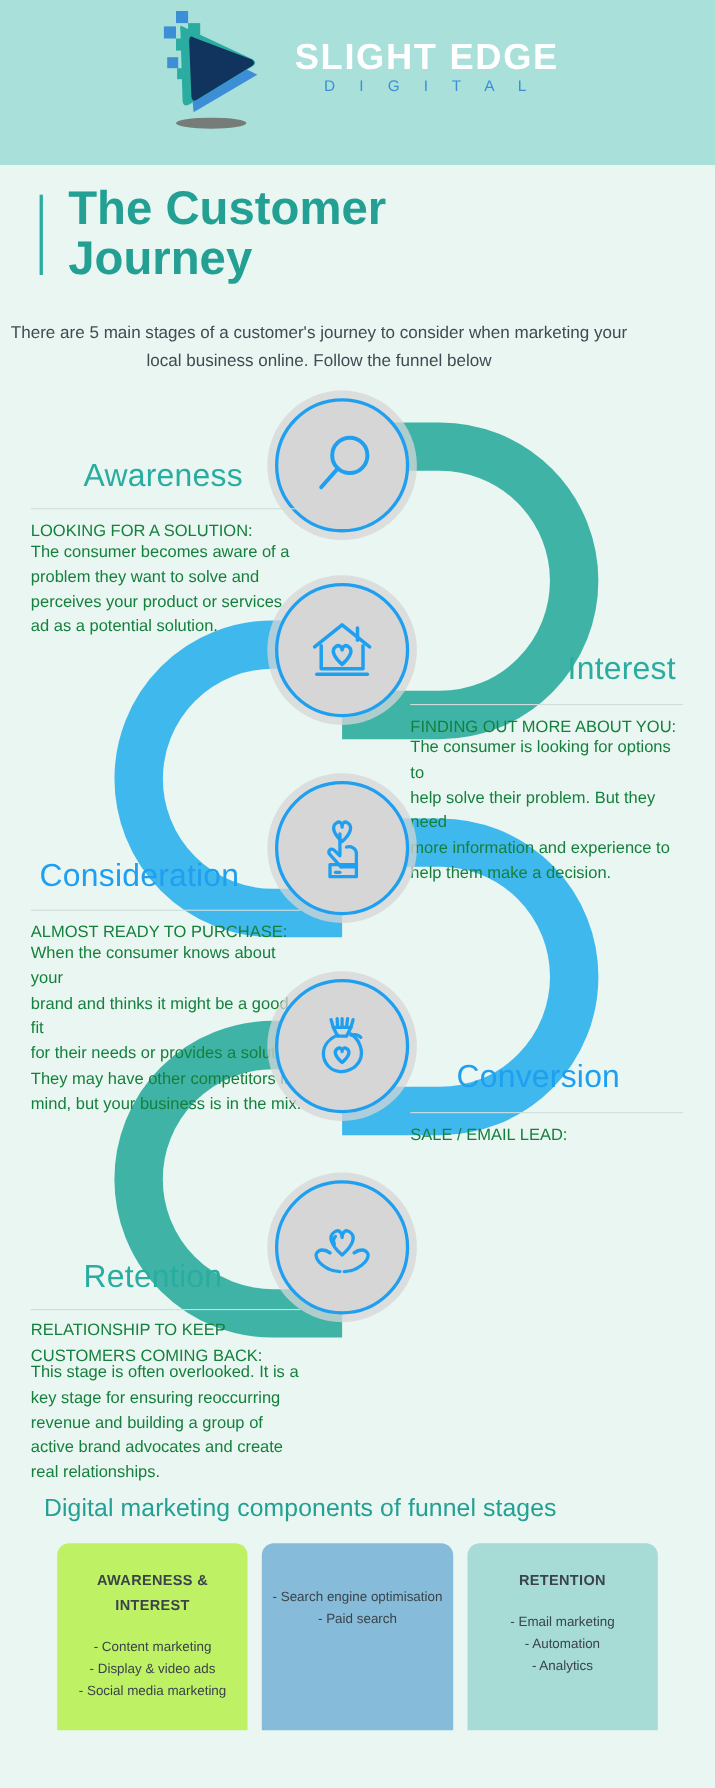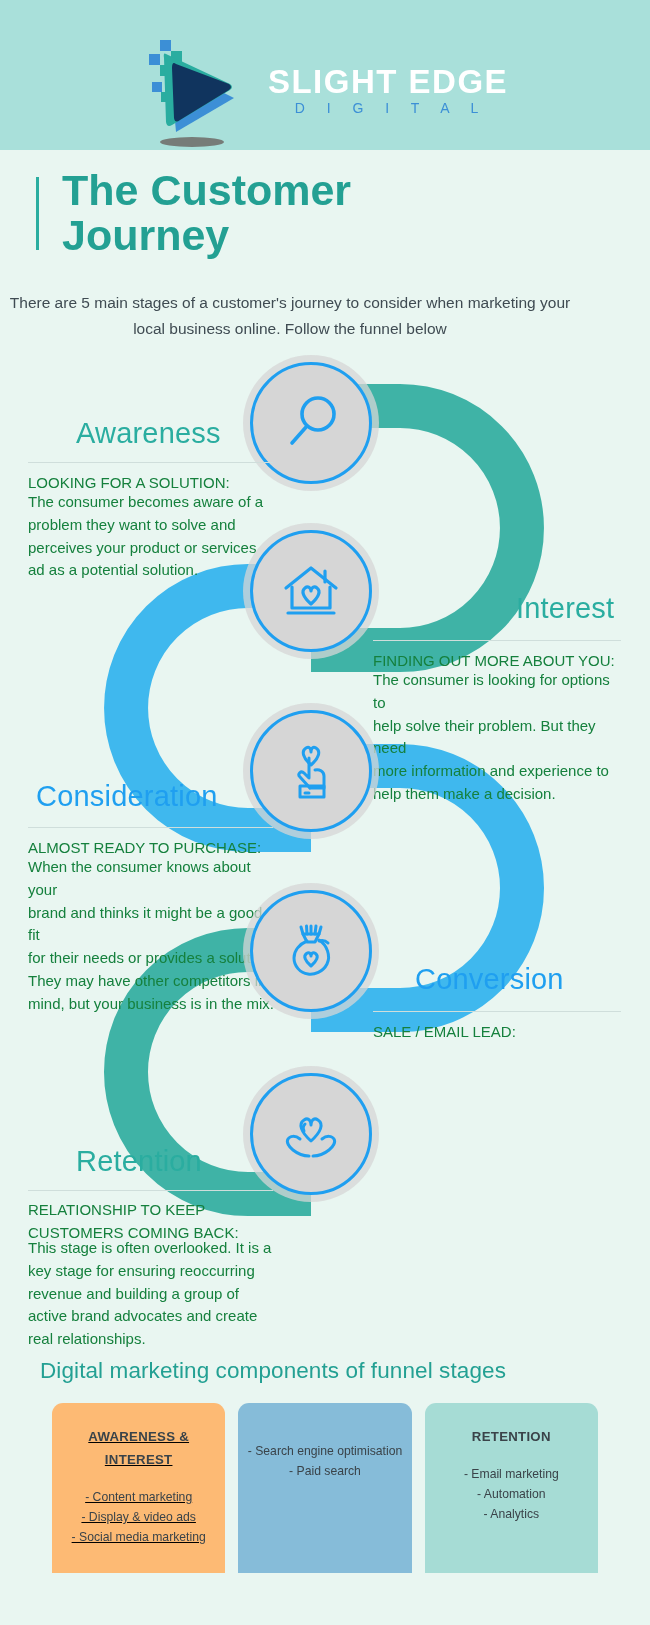--- a/index.html
+++ b/index.html
@@ -21,21 +21,21 @@
     overflow: hidden;
   }
 
   
   #header {
     position: absolute;
     left: 0; top: 0;
     width: 650px; height: 150px;
     background: #a9e0da;
     display: flex;
-    align-items: flex-end;
+    align-items: flex-start;
     justify-content: center;
   }
   #logo-wrap {
     display: flex;
     align-items: center;
     gap: 18px;
     transform: translateX(-6px);
   }
   #logo-mark { position: relative; width: 120px; height: 120px; }
   #brand-text { display: flex; flex-direction: column; align-items: center; }
@@ -325,21 +325,21 @@
 key stage for ensuring reoccurring
 revenue and building a group of
 active brand advocates and create
 real relationships.</div>
   </div>
 
   <div id="bottom">
     <div id="bottom-title">Digital marketing components of funnel stages</div>
     <div id="cards">
 
-      <div class="card" style="background:#fdba74;text-decoration:underline;">
+      <div class="card" style="background:#bef264;">
         <div class="card-title">AWARENESS &amp;
 INTEREST</div>
         <div class="card-items">- Content marketing
 - Display &amp; video ads
 - Social media marketing</div>
       </div>
 
       <div class="card" style="background:#86bcd9;">
         <div class="card-items">- Search engine optimisation
 - Paid search</div>

